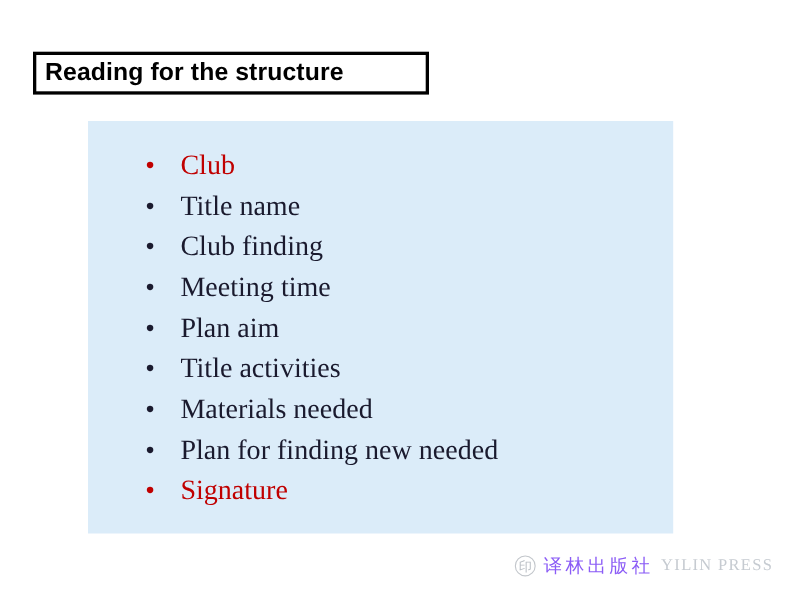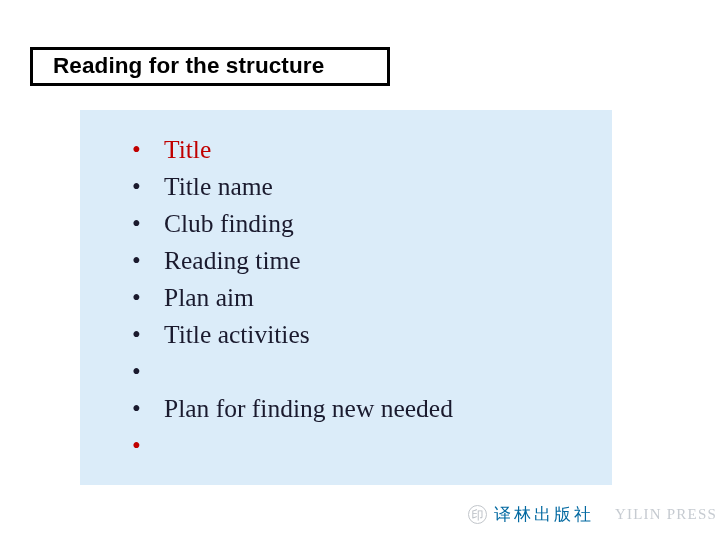--- a/index.html
+++ b/index.html
@@ -34,21 +34,21 @@
     display: flex;
     align-items: center;
   }
   #title-text {
     font-family: "Liberation Sans", "DejaVu Sans", sans-serif;
     font-weight: bold;
     font-size: 22.5px;
     letter-spacing: 0.1px;
     color: #000000;
     line-height: 1;
-    padding-left: 20px;
+    padding-left: 8px;
     white-space: nowrap;
   }
 
   
   #content-panel {
     position: absolute;
     left: 80px;
     top: 110px;
     width: 532px;
     height: 375px;
@@ -107,85 +107,87 @@
     font-size: 12px;
     line-height: 19px;
     text-align: center;
     font-family: "DejaVu Sans", sans-serif;
     box-sizing: border-box;
   }
   #watermark-cn {
     font-family: "DejaVu Sans", sans-serif;
     font-size: 17px;
     letter-spacing: 3px;
-    color: #0369a1;
+    color: #8b5cf6;
     white-space: nowrap;
   }
   #watermark-en {
     font-family: "Liberation Serif", "DejaVu Serif", serif;
     font-size: 15px;
     letter-spacing: 1.2px;
     color: #c6cbd1;
     white-space: nowrap;
-    margin-left: 14px;
+    margin-left: 0;
   }
 </style>
 </head>
 <body>
 
 <div id="slide">
 
   <div id="title-box">
     <div id="title-text">Reading for the structure</div>
   </div>
 
   <div id="content-panel">
     <ul id="bullet-list">
 
       <li class="bullet-item item-red">
         <span class="bullet-mark">•</span>
-        <span class="bullet-label">Title</span>
+        <span class="bullet-label">Club</span>
       </li>
 
       <li class="bullet-item item-black">
         <span class="bullet-mark">•</span>
         <span class="bullet-label">Title name</span>
       </li>
 
       <li class="bullet-item item-black">
         <span class="bullet-mark">•</span>
         <span class="bullet-label">Club finding</span>
       </li>
 
       <li class="bullet-item item-black">
         <span class="bullet-mark">•</span>
-        <span class="bullet-label">Reading time</span>
+        <span class="bullet-label">Meeting time</span>
       </li>
 
       <li class="bullet-item item-black">
         <span class="bullet-mark">•</span>
         <span class="bullet-label">Plan aim</span>
       </li>
 
       <li class="bullet-item item-black">
         <span class="bullet-mark">•</span>
         <span class="bullet-label">Title activities</span>
       </li>
 
       <li class="bullet-item item-black">
         <span class="bullet-mark">•</span>
+        <span class="bullet-label">Materials needed</span>
       </li>
 
       <li class="bullet-item item-black">
         <span class="bullet-mark">•</span>
         <span class="bullet-label">Plan for finding new needed</span>
       </li>
 
       <li class="bullet-item item-red">
         <span class="bullet-mark">•</span>
+        <span class="bullet-label">Signature</span>
       </li>
 
     </ul>
   </div>
 
   <div id="watermark">
     <div id="watermark-logo">印</div>
     <div id="watermark-cn">译林出版社</div>
     <div id="watermark-en">YILIN PRESS</div>
   </div>

